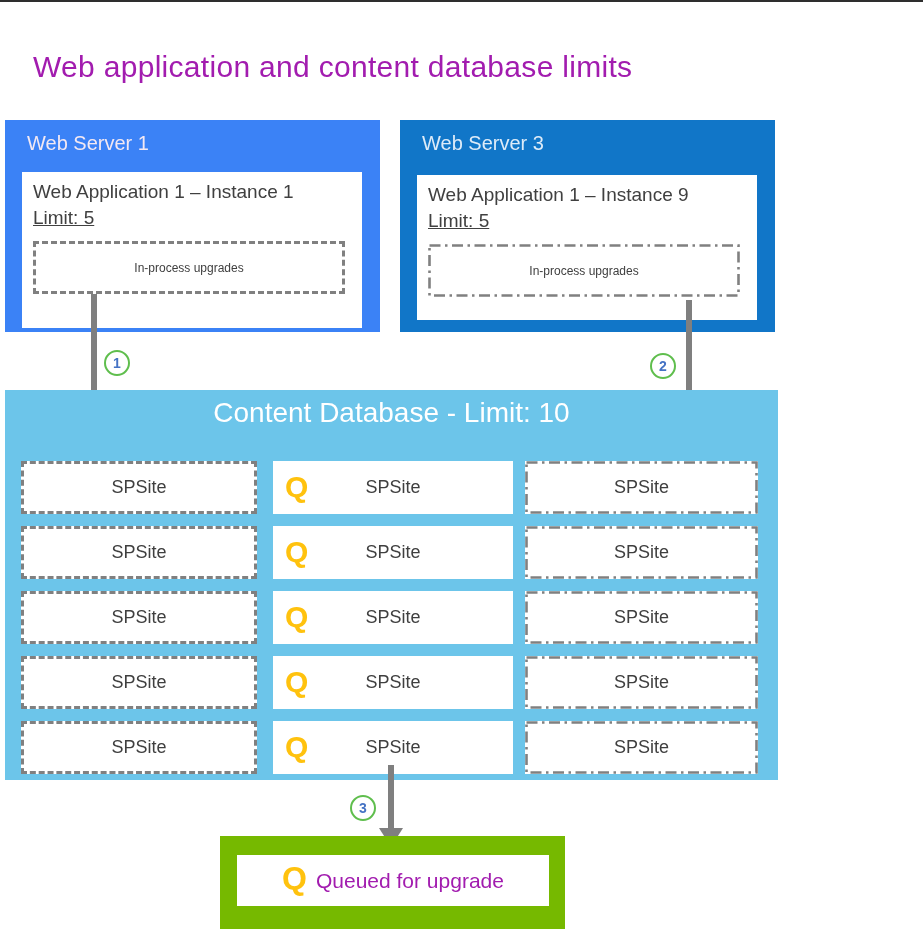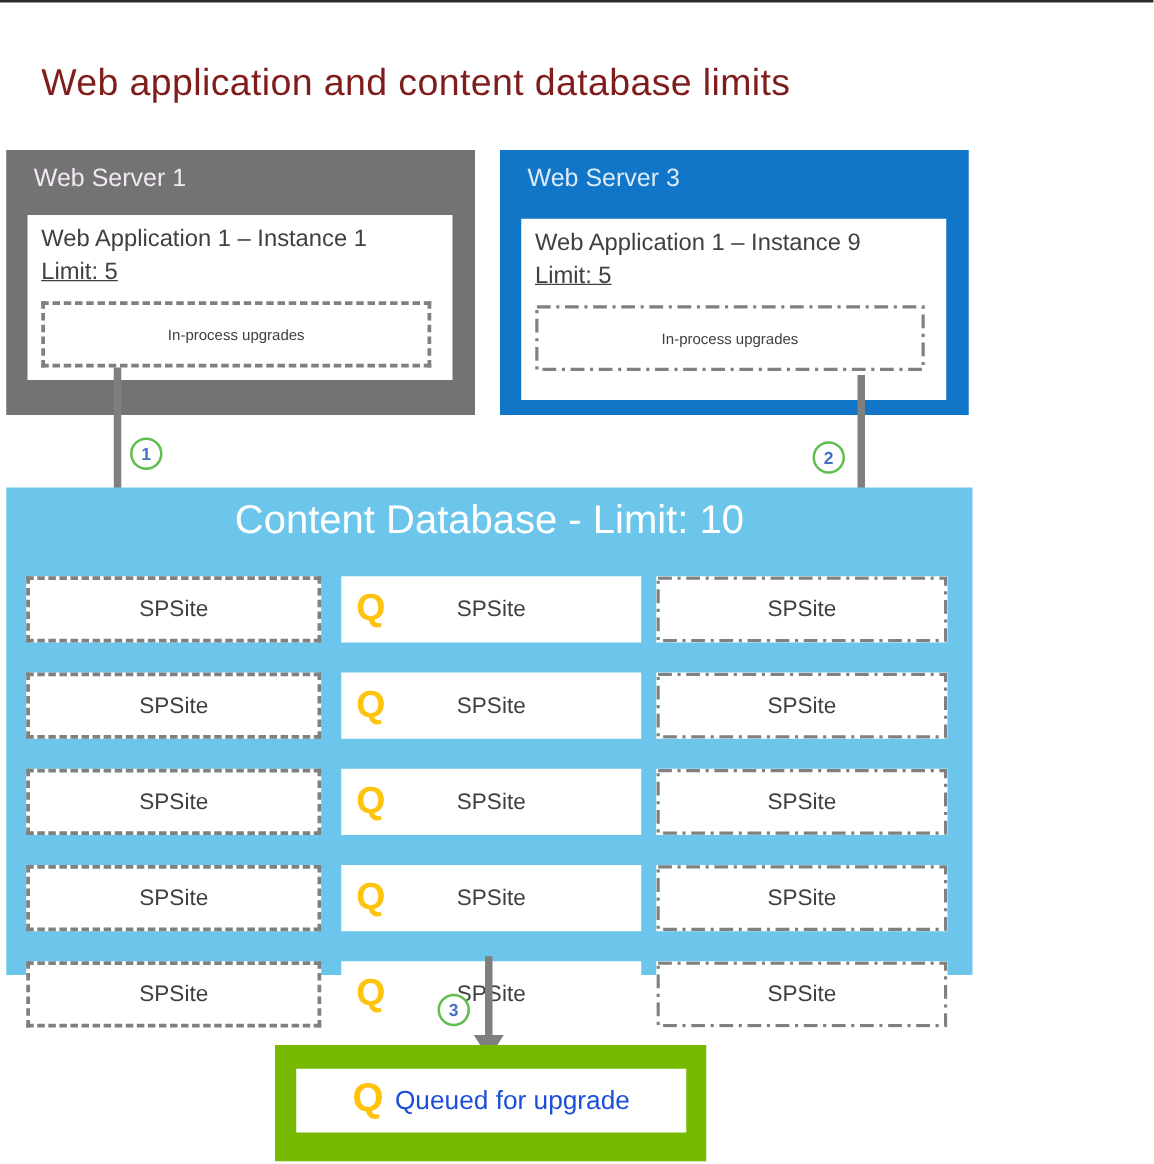--- a/index.html
+++ b/index.html
@@ -1,30 +1,30 @@
 <!DOCTYPE html>
 <html><head>
 <meta charset="utf-8">
 <style>
   html,body { margin:0; padding:0; background:#ffffff; }
   #canvas {
     position:relative; width:923px; height:931px; background:#ffffff;
     font-family:"Liberation Sans", sans-serif; overflow:hidden;
   }
   .topline { position:absolute; left:0; top:0; width:923px; height:2px; background:#2e2e2e; }
-  .title { position:absolute; left:33px; top:50px; font-size:30px; color:#7f1d1d; letter-spacing:0.3px; }
+  .title { position:absolute; left:33px; top:50px; font-size:30px; color:#a21caf; letter-spacing:0.3px; }
 
   
   .server { position:absolute; top:120px; width:375px; height:212px; }
-  #ws1 { left:5px;  background:#737373; }
+  #ws1 { left:5px;  background:#3b82f6; }
   #ws2 { left:400px; background:#1176C8; }
   .srv-name { position:absolute; left:22px; top:12px; font-size:20px; }
   #ws1 .srv-name { color:#F2E8F3; }
   #ws2 .srv-name { color:#DDEBF8; }
-  .panel { position:absolute; left:17px; top:52px; width:340px; height:132px; background:#ffffff; }
+  .panel { position:absolute; left:17px; top:52px; width:340px; height:156px; background:#ffffff; }
   #ws2 .panel { top:55px; height:145px; }
   .app-line  { margin:7px 0 0 11px; font-size:19px; color:#404040; line-height:26px; white-space:nowrap; }
   .limit-line{ margin:0 0 0 11px;  font-size:19px; color:#404040; line-height:26px;text-decoration:underline; }
   .process-box {
     position:absolute; left:11px; top:69px; width:312px; height:53px; box-sizing:border-box;
     display:flex; align-items:center; justify-content:center; font-size:12px; color:#404040; background:#fff;
   }
   .process-box.dashed { border:3px dashed #808080; }
   .borderless { border:none; }
   .svgborder { position:absolute; left:0; top:0; width:100%; height:100%; pointer-events:none; }
@@ -42,43 +42,43 @@
     position:absolute; width:26px; height:26px; box-sizing:border-box; border-radius:50%;
     border:2.5px solid #5FBE4D; background:#ffffff; display:flex; align-items:center; justify-content:center;
     font-size:14px; font-weight:bold; color:#4472C4;
   }
   #circle1 { left:104px; top:350px; }
   #circle2 { left:650px; top:353px; }
   #circle3 { left:350px; top:795px; }
 
   
   #contentdb { position:absolute; left:5px; top:390px; width:773px; height:390px; background:#6CC5EA; }
-  .db-title { position:absolute; left:0; right:0; top:7px; text-align:center; font-size:32px; color:#ffffff; }
-  .col { position:absolute; top:71px; display:flex; flex-direction:column; gap:24px; }
+  .db-title { position:absolute; left:0; right:0; top:7px; text-align:center; font-size:28px; color:#ffffff; }
+  .col { position:absolute; top:71px; display:flex; flex-direction:column; gap:12px; }
   .col-left  { left:16px;  width:236px; }
   .col-mid   { left:268px; width:240px; }
   .col-right { left:520px; width:233px; }
   .site {
     position:relative; height:53px; box-sizing:border-box; background:#ffffff;
     display:flex; align-items:center; justify-content:center; font-size:18px; color:#3f3f3f;
   }
   .site.dashed { border:3px dashed #808080; }
   .qmark {
     position:absolute; left:12px; top:50%; transform:translateY(-52%);
     font-size:30px; font-weight:bold; color:#FFC20E;
   }
 
   
   #legend { position:absolute; left:220px; top:836px; width:345px; height:93px; background:#76B900; }
   .legend-panel {
     position:absolute; left:17px; top:19px; width:312px; height:51px; background:#ffffff;
     display:flex; align-items:center; justify-content:center; gap:9px;
   }
   .legend-q { font-size:32px; font-weight:bold; color:#FFC20E; margin-top:-4px; }
-  .legend-label { font-size:21px; color:#1d4ed8; }
+  .legend-label { font-size:21px; color:#a21caf; }
 </style>
 </head>
 <body>
 
 <div id="canvas">
   <div class="topline"></div>
   <div class="title">Web application and content database limits</div>
 
   <div class="server" id="ws1">
     <div class="srv-name">Web Server 1</div>

